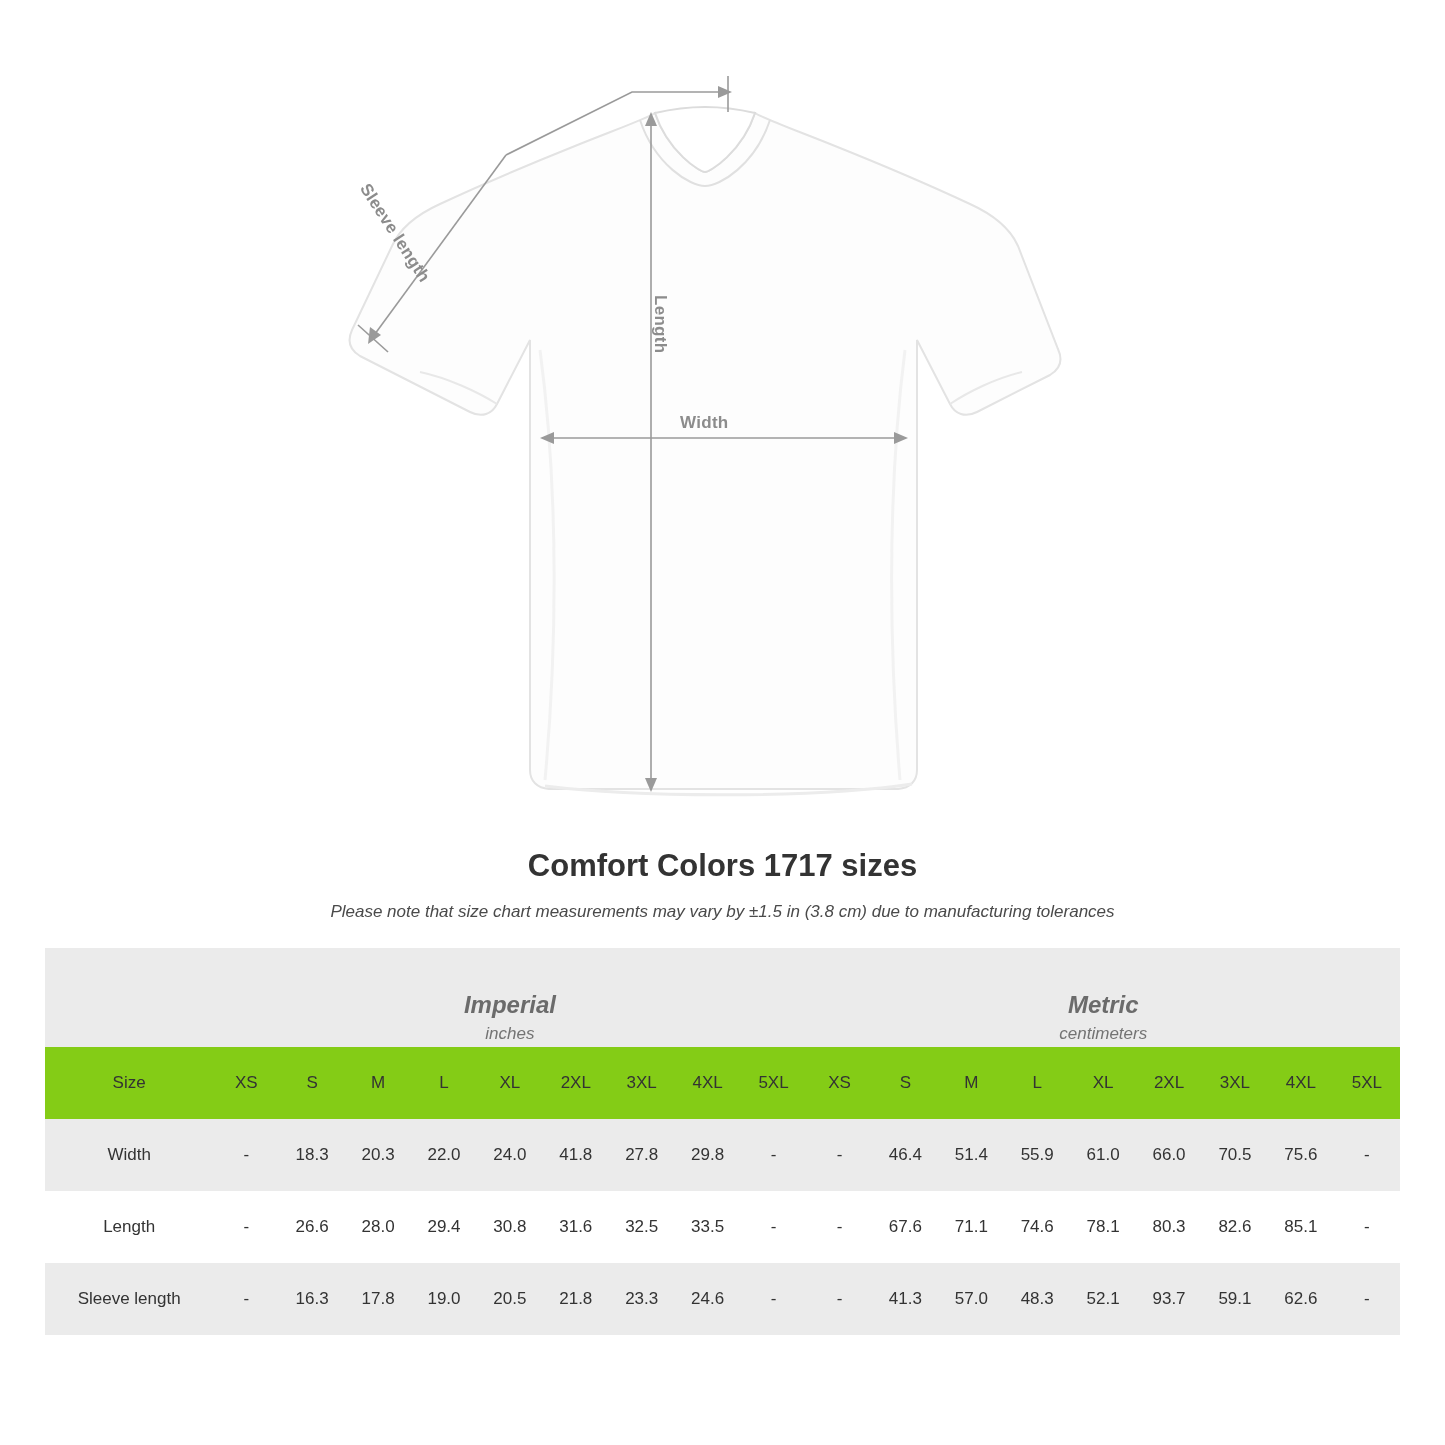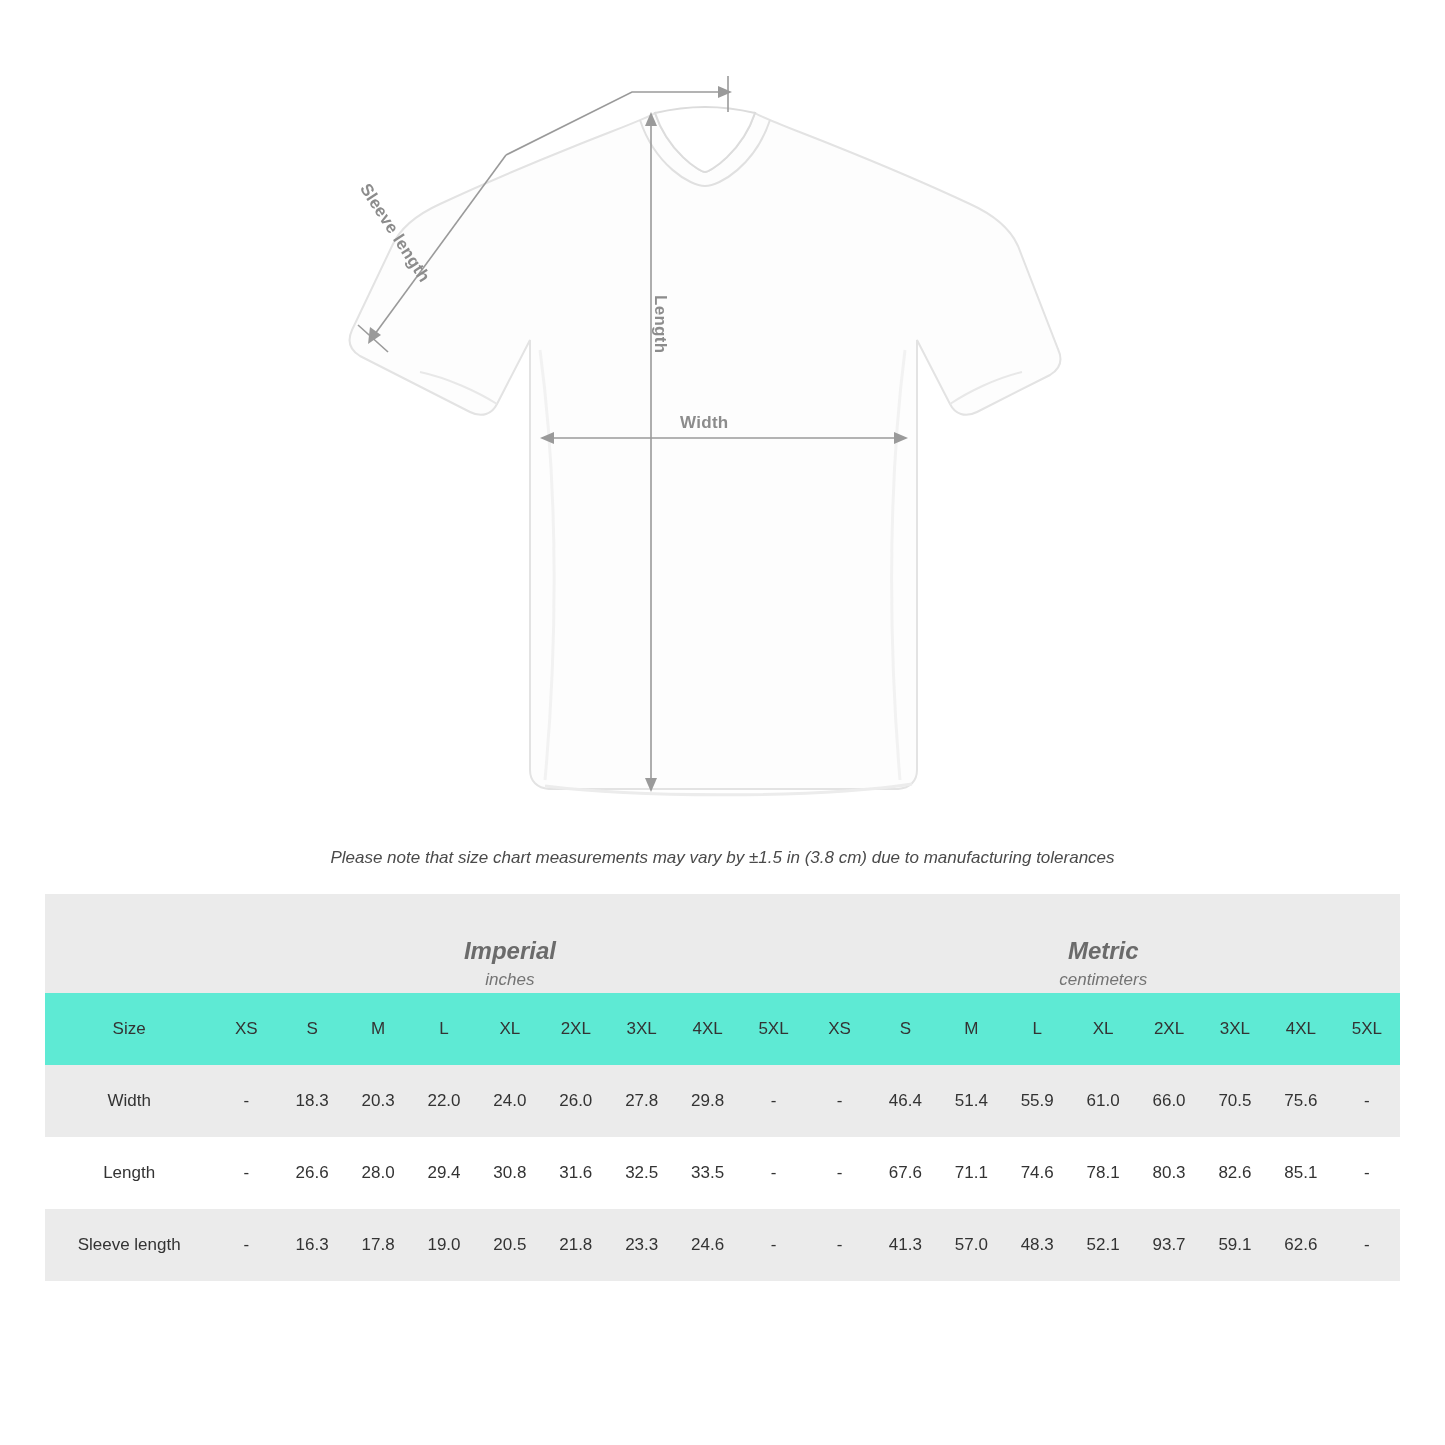--- a/index.html
+++ b/index.html
@@ -104,21 +104,21 @@
     line-height: 1.25;
     margin-top: 42px;
   }
   .unit-sub {
     font-size: 17px;
     font-style: italic;
     color: #737373;
     line-height: 1.6;
   }
   .head-row td {
-    background: #5eead4;
+    background: #84cc16;
     font-weight: bold;
     font-size: 17px;
   }
   .row-alt td {
     background: #ebebeb;
   }
   .row-plain td {
     background: #ffffff;
   }
   .rowlabel {
@@ -194,20 +194,21 @@
         <line x1="358" y1="325" x2="388" y2="352"></line>
       </g>
     </svg>
 
     <span class="dim-label label-width">Width</span>
     <span class="dim-label label-length">Length</span>
     <span class="dim-label label-sleeve">Sleeve length</span>
   </div>
 
   <div class="title-block">
+    <h1 class="chart-title">Comfort Colors 1717 sizes</h1>
     <p class="chart-note">Please note that size chart measurements may vary by ±1.5 in (3.8 cm) due to manufacturing tolerances</p>
   </div>
 
   <div class="table-wrap">
     <table class="size-table">
       <colgroup>
         <col class="col-label">
         <col class="col-cell">
           <col class="col-cell">
           <col class="col-cell">
@@ -262,21 +263,21 @@
           <td>5XL</td>
         </tr>
 
         <tr class="row-alt">
           <td class="rowlabel">Width</td>
           <td>-</td>
           <td>18.3</td>
           <td>20.3</td>
           <td>22.0</td>
           <td>24.0</td>
-          <td>26.0</td>
+          <td>41.8</td>
           <td>27.8</td>
           <td>29.8</td>
           <td>-</td>
           <td>-</td>
           <td>46.4</td>
           <td>51.4</td>
           <td>55.9</td>
           <td>61.0</td>
           <td>66.0</td>
           <td>70.5</td>

